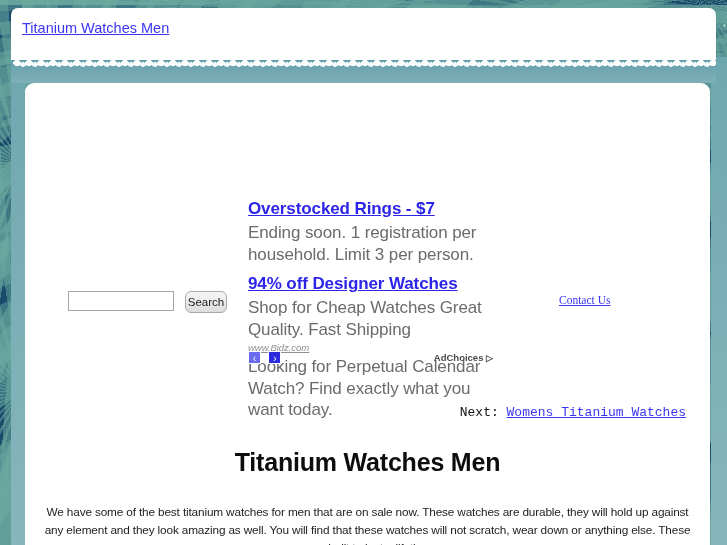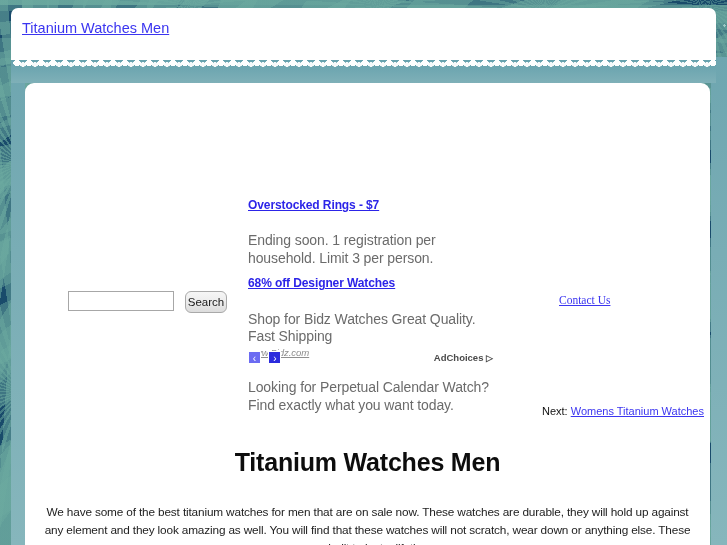--- a/index.html
+++ b/index.html
@@ -145,30 +145,30 @@
     left: 223px;
     top: 115px;
     width: 245px;
     font-size: 11.5px;
     line-height: 1.28;
   }
   .ad-unit { margin-bottom: 1px; }
   .ad-title {
     color: #2c24e8;
     font-weight: bold;
-    font-size: 12px;
+    font-size: 17px;
     text-decoration: underline;
     display: inline-block;
     cursor: pointer;
     letter-spacing: -0.1px;
   }
   .ad-desc {
     color: #6b6b6b;
-    font-size: 14px;
-    margin-top: 19px;
+    font-size: 17px;
+    margin-top: 2px;
     letter-spacing: -0.1px;
   }
   .ad-url {
     color: #8f8f8f;
     font-size: 9.6px;
     text-decoration: underline;
     margin-top: 1px;
     letter-spacing: -0.1px;
     font-style: italic;
   }
@@ -257,25 +257,26 @@
     color: #3b35f0;
     text-decoration: underline;
     cursor: pointer;
     white-space: nowrap;
     font-family: Liberation Serif, serif;
   }
 
   
   #next-row {
     position: absolute;
-    right: 6px;
+    right: 24px;
     top: 322px;
-    font-size: 11px;
+    font-size: 13px;
     color: #111111;
     white-space: nowrap;
+    font-family: Liberation Mono, monospace;
   }
   #next-link {
     color: #3b35f0;
     text-decoration: underline;
     cursor: pointer;
   }
 
   
   #page-heading {
     position: absolute;
@@ -328,22 +329,22 @@
 
     <div id="ad-block">
 
       <div class="ad-unit">
         <a class="ad-title" href="#">Overstocked Rings - $7</a>
         <div class="ad-desc">Ending soon. 1 registration per household. Limit 3 per person.</div>
         <div class="ad-url-faint">&nbsp;</div>
       </div>
 
       <div class="ad-unit">
-        <a class="ad-title" href="#">68% off Designer Watches</a>
-        <div class="ad-desc">Shop for Bidz Watches Great Quality. Fast Shipping</div>
+        <a class="ad-title" href="#">94% off Designer Watches</a>
+        <div class="ad-desc">Shop for Cheap Watches Great Quality. Fast Shipping</div>
         <div class="ad-url">www.Bidz.com</div>
       </div>
 
 
       <div class="ad-unit">
         <div class="ad-desc">Looking for Perpetual Calendar Watch? Find exactly what you want today.</div>
         <div class="ad-url-faint">&nbsp;</div>
       </div>
 
     </div>

